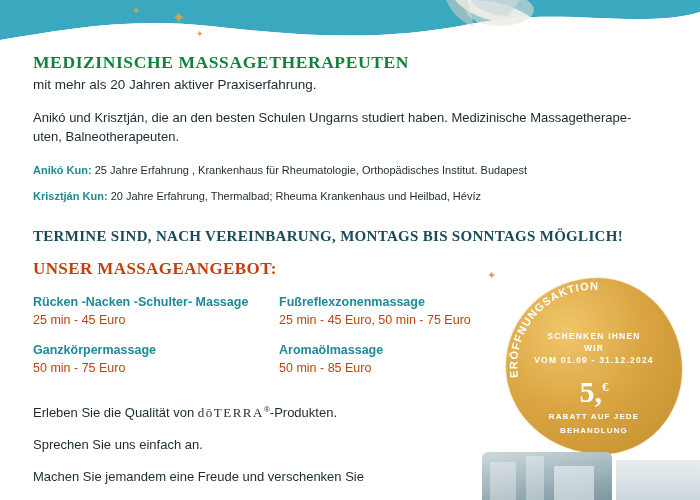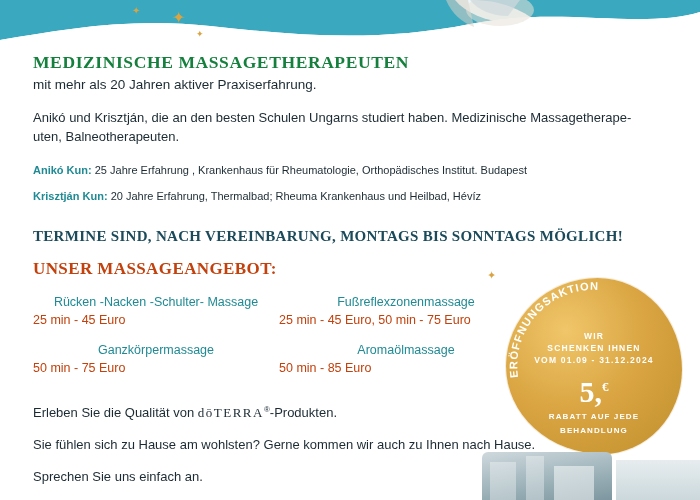--- a/index.html
+++ b/index.html
@@ -93,24 +93,23 @@
   .offer-grid {
     display: grid;
     grid-template-columns: 246px auto;
     row-gap: 12px;
     column-gap: 0px;
     max-width: 500px;
   }
   .offer-item { }
   .offer-name {
     color: #1f8a94;
-    font-weight: normal;
+    font-weight: bold;
     font-size: 12.5px;
     line-height: 18px;
-    text-align: center;
   }
   .offer-price {
     color: #c2410c;
     font-size: 12.5px;
     line-height: 18px;
   }
 
   .bottom-text {
     margin-top: 22px;
   }
@@ -271,40 +270,39 @@
       <div class="offer-name">Aromaölmassage</div>
       <div class="offer-price">50 min - 85 Euro</div>
     </div>
   </div>
 
   <div class="bottom-text">
     <p class="bottom-line">
       <span>Erleben Sie die Qualität von</span>
       <span class="brand">dōTERRA</span><span class="brand-sup">®</span><span>-Produkten.</span>
     </p>
-    <p class="bottom-line">Sie fühlen sich zu Hause am wohlsten? Gerne kommen wir auch zu Ihnen nach Hause.</p>
     <p class="bottom-line">Sprechen Sie uns einfach an.</p>
     <p class="bottom-line" style="margin-bottom:0;">Machen Sie jemandem eine Freude und verschenken Sie</p>
 
   </div>
 </div>
 
 <div class="badge-wrap">
   <div class="badge-blob"></div>
   <svg class="badge-arc" viewBox="0 0 172 172" xmlns="http://www.w3.org/2000/svg">
     <defs>
       <path id="arcpath" d="M 12,104 A 76,76 0 0 1 150,44"></path>
     </defs>
     <text>
       <textPath href="#arcpath" startOffset="4%">ERÖFFNUNGSAKTION</textPath>
     </text>
   </svg>
   <div class="badge-inner">
+    <div class="badge-l1">SCHENKEN IHNEN</div>
     <div class="badge-l1">WIR</div>
-    <div class="badge-l1">SCHENKEN IHNEN</div>
     <div class="badge-l1">VOM 01.09 - 31.12.2024</div>
     <div class="badge-price">
       <span>5,</span><sup>€</sup>
     </div>
     <div class="badge-l3">RABATT AUF JEDE</div>
     <div class="badge-l3">BEHANDLUNG</div>
   </div>
 </div>
 
 <div class="photo-peek">

